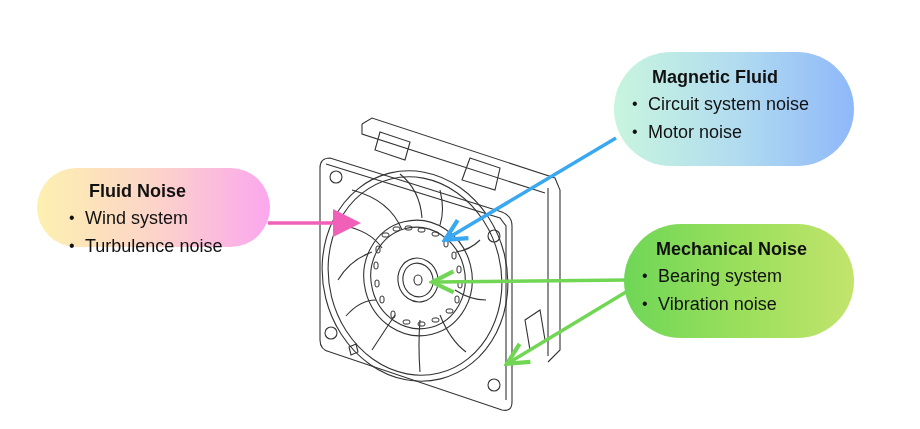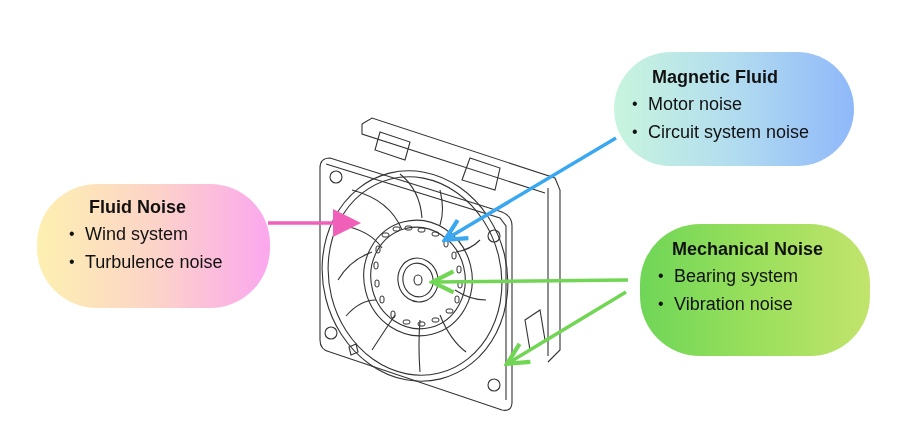--- a/index.html
+++ b/index.html
@@ -8,33 +8,33 @@
       position: absolute;
       border-radius: 60px;
       box-sizing: border-box;
       color: #111111;
     }
     .pill .title { font-weight: bold; font-size: 18px; line-height: 26px; }
     .pill ul { margin: 0; padding: 0; list-style: none; }
     .pill li { font-size: 18px; line-height: 28px; position: relative; padding-left: 20px; }
     .pill li::before { content: "\2022"; position: absolute; left: 4px; top: 0; font-size: 16px; }
     #fluid {
-      left: 37px; top: 184px; width: 233px; height: 124px;
+      left: 37px; top: 168px; width: 233px; height: 79px;
       background: linear-gradient(90deg, #fdf0b0 0%, #fcd4c8 50%, #fba7ee 100%);
       padding: 10px 0 0 28px;
     }
     #fluid .title { padding-left: 24px; }
     #magnetic {
       left: 614px; top: 52px; width: 240px; height: 114px;
       background: linear-gradient(90deg, #c8f5de 0%, #b2dcef 50%, #8fb8fa 100%);
       padding: 12px 0 0 14px;
     }
     #magnetic .title { padding-left: 24px; }
     #mechanical {
-      left: 640px; top: 224px; width: 230px; height: 132px;
+      left: 624px; top: 224px; width: 230px; height: 114px;
       background: linear-gradient(90deg, #6fd657 0%, #9adf5c 50%, #c2e46c 100%);
       padding: 12px 0 0 14px;
     }
     #mechanical .title { padding-left: 18px; }
     svg.fan { position: absolute; left: 0; top: 0; }
   </style>
 </head>
 <body>
 
 <svg class="fan" width="920" height="429" viewBox="0 0 920 429">
@@ -124,22 +124,22 @@
   <div class="title">Fluid Noise</div>
   <ul>
     <li>Wind system</li>
     <li>Turbulence noise</li>
   </ul>
 </div>
 
 <div class="pill" id="magnetic">
   <div class="title">Magnetic Fluid</div>
   <ul>
+    <li>Circuit system noise</li>
     <li>Motor noise</li>
-    <li>Circuit system noise</li>
   </ul>
 </div>
 
 <div class="pill" id="mechanical">
   <div class="title">Mechanical Noise</div>
   <ul>
     <li>Bearing system</li>
     <li>Vibration noise</li>
   </ul>
 </div>

